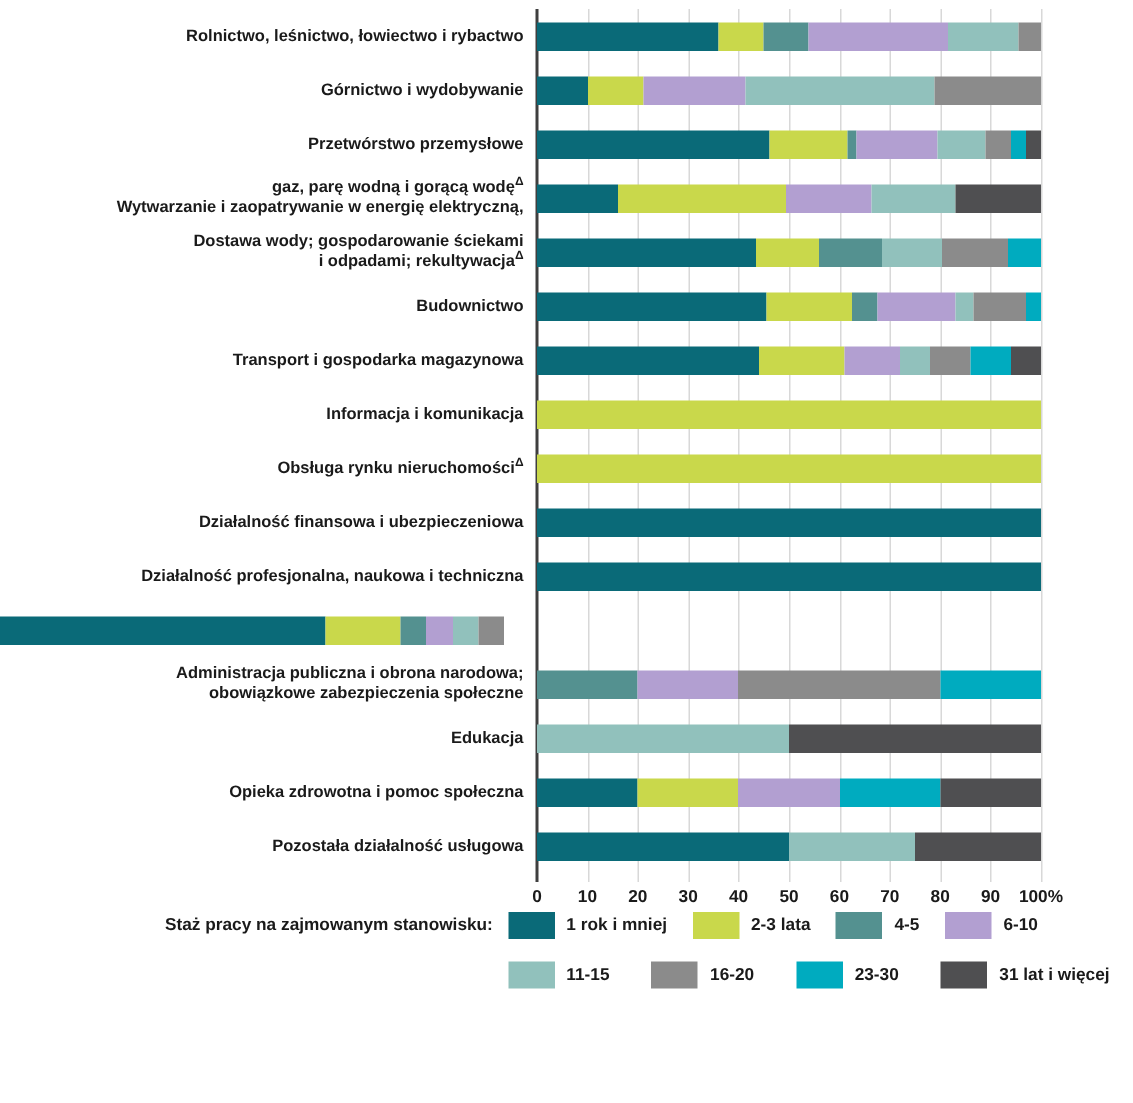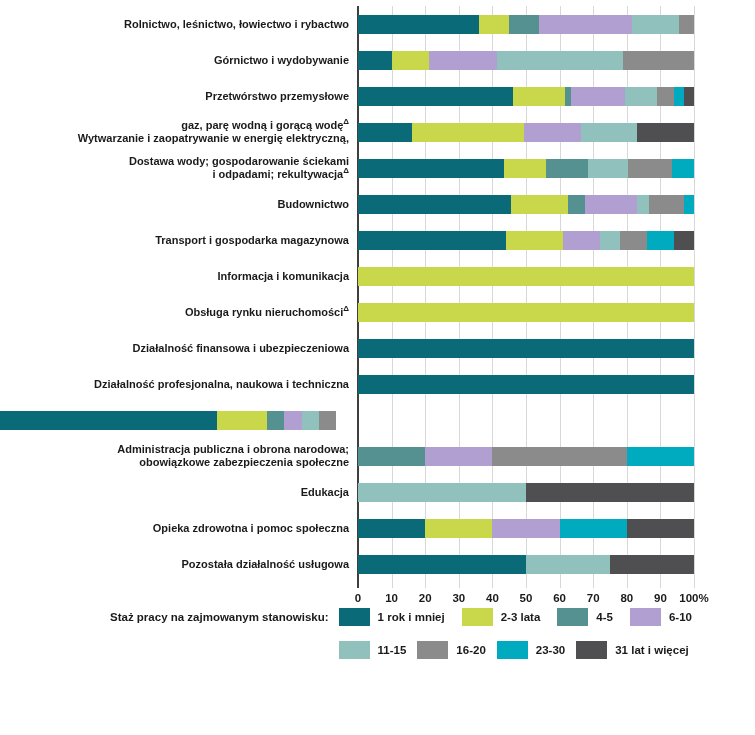--- a/index.html
+++ b/index.html
@@ -83,21 +83,21 @@
     column-gap:10px;
     align-items:center;
   }
   .legend-title{
     font-size:11.5px;
     font-weight:600;
     white-space:nowrap;
   }
   .legend-items{display:flex;align-items:center;}
   .legend-items.r1{gap:17px;}
-  .legend-items.r2{gap:11px;}
+  .legend-items.r2{gap:28px;}
   .legend-item{display:flex;align-items:center;gap:8px;}
   .swatch{width:31px;height:18px;flex:0 0 auto;}
   .legend-label{font-size:11.5px;font-weight:600;white-space:nowrap;}
 </style>
 </head>
 <body>
 
 <div class="chart">
   <div class="chart-area" id="chart-area">
     <div class="grid-overlay" id="grid-overlay">

